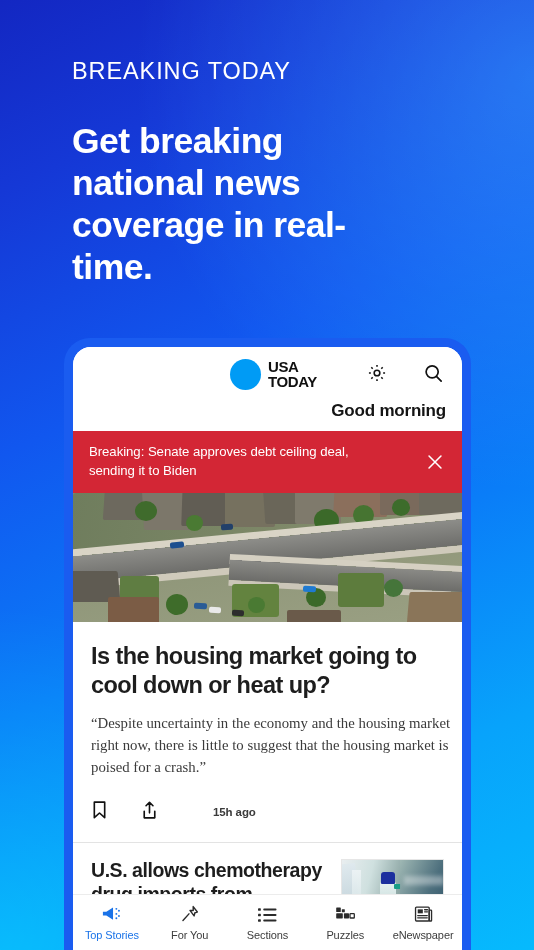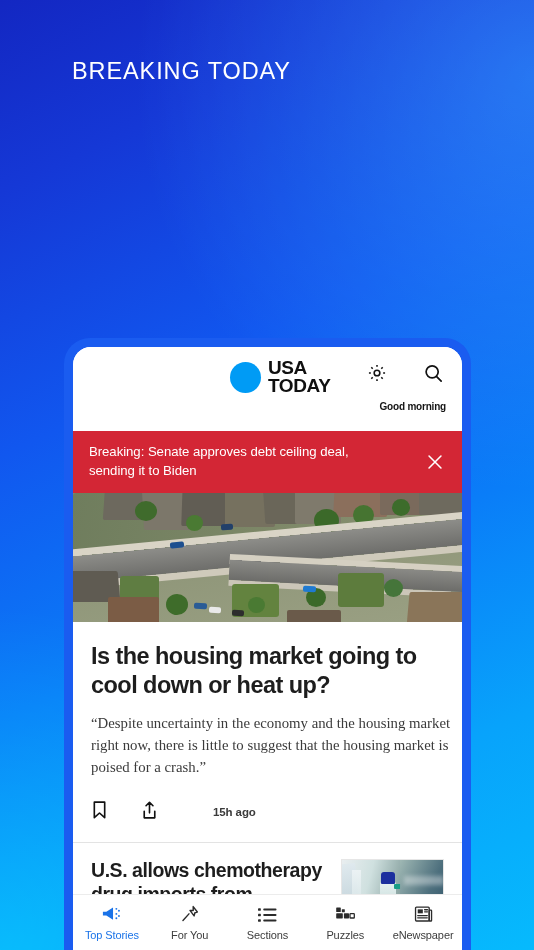--- a/index.html
+++ b/index.html
@@ -56,28 +56,28 @@
     background:#ffffff;
     border-radius:18px 18px 0 0;
     overflow:hidden;
   }
 
   
   .app-header{ height:56px; position:relative; background:#fff; }
   .logo{ position:absolute; left:157px; top:12px; display:flex; align-items:center; gap:7px; }
   .logo-dot{ width:31px; height:31px; border-radius:50%; background:#009bf5; }
   .logo-word{
-    font-weight:800; font-size:19px; line-height:.97;
+    font-weight:800; font-size:15px; line-height:.97;
     color:#101010; letter-spacing:-.4px;
   }
   .hdr-icons{ position:absolute; right:16px; top:13px; display:flex; gap:30px; align-items:center; }
   .icon-btn{ width:26px; height:26px; display:flex; align-items:center; justify-content:center; }
   .greeting{
     position:absolute; right:16px; top:54px;
-    font-weight:700; font-size:10px; color:#141414; letter-spacing:-.2px;
+    font-weight:700; font-size:17px; color:#141414; letter-spacing:-.2px;
   }
 
   
   .banner{
     margin-top:28px;
     background:#d32635; color:#fff;
     display:flex; align-items:flex-end;
     padding:12px 14px 13px 16px; position:relative; min-height:50px;
   }
   .banner-text{ font-size:13.2px; line-height:1.42; max-width:300px; letter-spacing:-.05px; }
@@ -145,20 +145,21 @@
   .tab-lbl{ font-size:11px; color:#3d3d3d; letter-spacing:-.1px; }
   .tab.active .tab-lbl{ color:#1a73e8; font-weight:500; }
 </style>
 </head>
 <body>
 
 <div id="bg"></div>
 
 <div class="hero">
   <div class="eyebrow">BREAKING TODAY</div>
+  <div class="headline">Get breaking national news coverage in real-time.</div>
 </div>
 
 <div id="phone">
 <div id="screen">
 
   <div class="app-header">
     <div class="logo">
       <div class="logo-dot"></div>
       <div class="logo-word">
         <div>USA</div>

